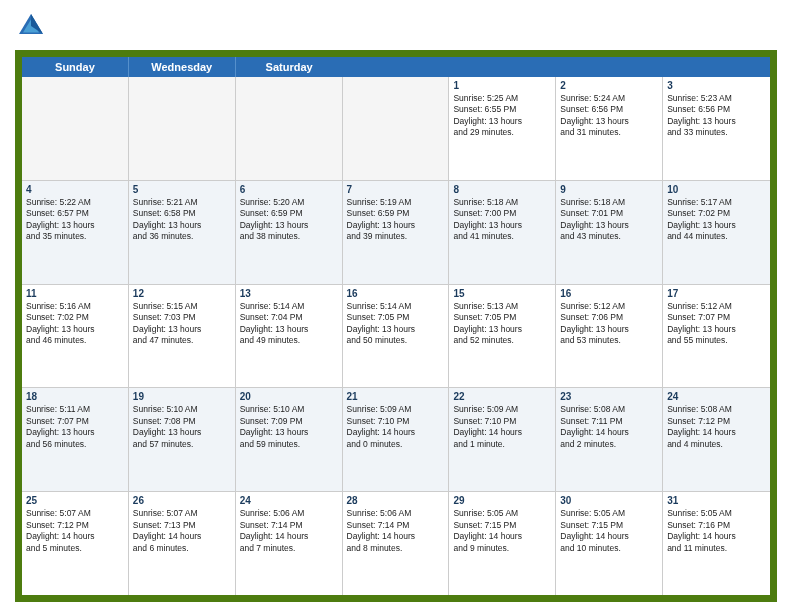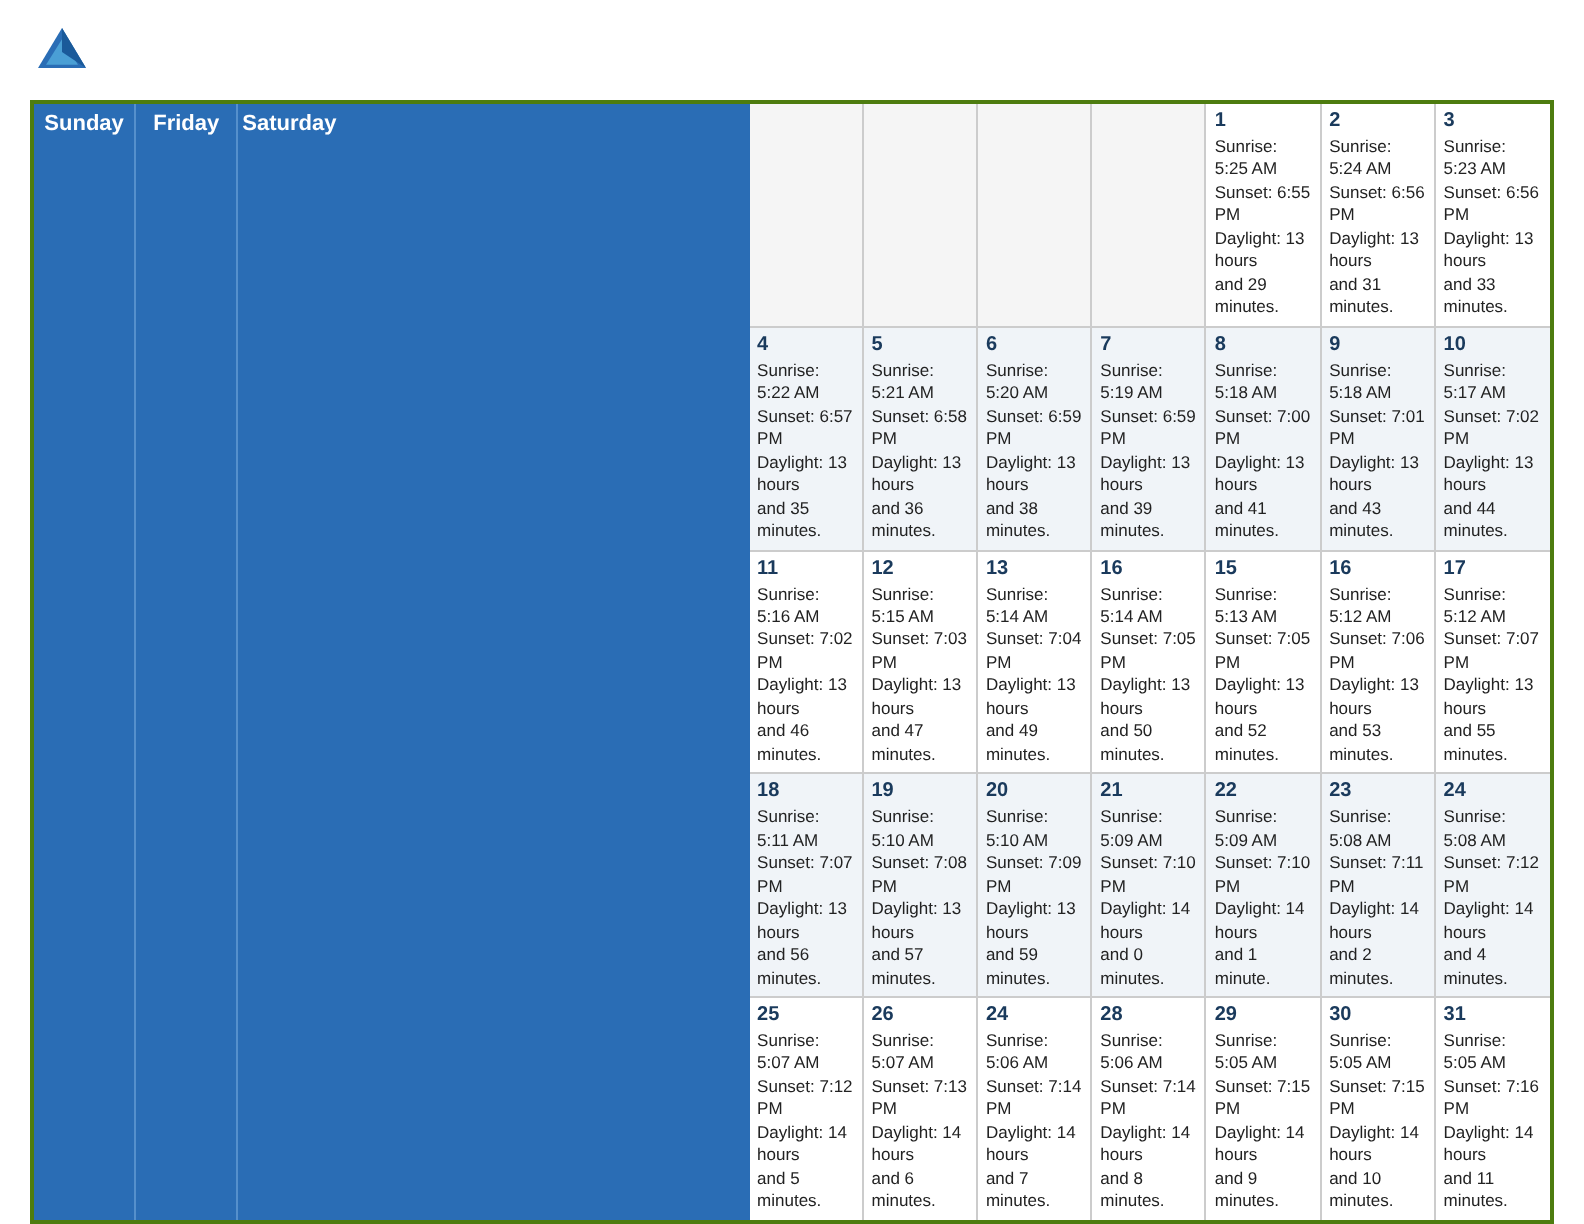--- a/index.html
+++ b/index.html
@@ -49,22 +49,22 @@
       color: #1a3a5c;
       line-height: 1;
     }
     .subtitle {
       font-size: 13px;
       color: #333;
     }
     .calendar {
       flex: 1;
       display: flex;
-      flex-direction: row;
-      border: 2px solid #4d7c0f;
+      flex-direction: column;
+      border: 7px solid #4d7c0f;
     }
     .cal-header {
       display: grid;
       grid-template-columns: repeat(7, 1fr);
       background: #2a6db5;
     }
     .cal-header-cell {
       color: #fff;
       font-size: 11px;
       font-weight: bold;
@@ -127,21 +127,21 @@
     </div>
     <div class="title-block">
       <div class="month-title"></div>
       <div class="subtitle"></div>
     </div>
   </div>
 
   <div class="calendar">
     <div class="cal-header">
     <div class="cal-header-cell">Sunday</div>
-        <div class="cal-header-cell">Friday</div>
+        <div class="cal-header-cell">Wednesday</div>
         <div class="cal-header-cell">Saturday</div>
       </div>
     <div class="cal-body">
     <div class="cal-row">
           <div class="cal-cell empty"></div>
           <div class="cal-cell empty"></div>
           <div class="cal-cell empty"></div>
           <div class="cal-cell empty"></div>
           <div class="cal-cell">
             <div class="day-num">1</div>

